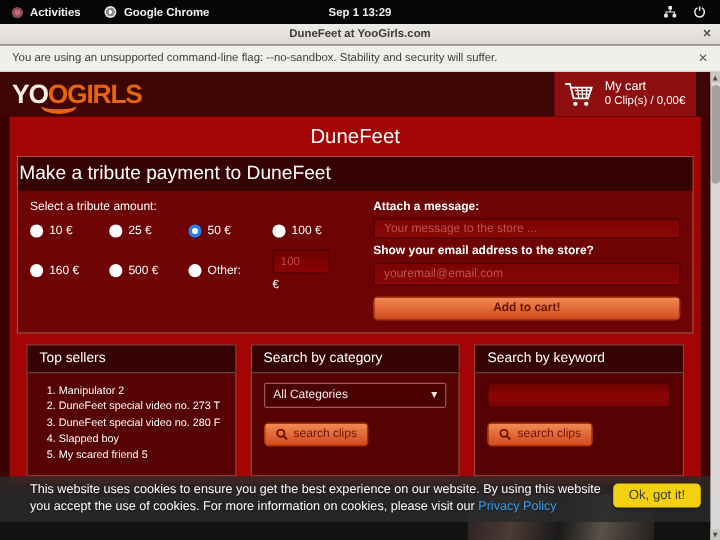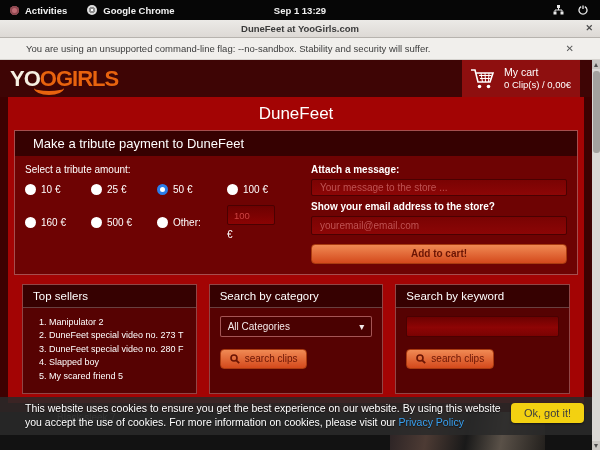--- a/index.html
+++ b/index.html
@@ -20,21 +20,21 @@
   
   .titlebar { position:absolute; top:20px; left:0; width:600px; height:18px;
               background:linear-gradient(#eceae7,#ddd9d5); border-bottom:1px solid #b7b3ae;
               display:flex; align-items:center; justify-content:center;
               font-size:9.5px; font-weight:700; color:#3a3a3a; }
   .titlebar .close-x { position:absolute; right:7px; top:3px; font-size:9px; color:#4c4c4c; cursor:default; }
 
   
   .infobar { position:absolute; top:38px; left:0; width:600px; height:22px; background:#f1efec;
              border-bottom:1px solid #d6d3cf; display:flex; align-items:center;
-             font-size:9.5px; color:#3c3c3c; padding:0 26px; }
+             font-size:9.5px; color:#3c3c3c; padding:0 10px; }
   .infobar .close-x { margin-left:auto; font-size:10px; color:#5a5a5a; }
 
   
   .viewport { position:absolute; top:60px; left:0; width:600px; height:390px; background:#3c0101; }
 
   
   .site-header { height:37px; background:#3e0505; display:flex; align-items:center; position:relative; }
   .logo { position:relative; margin-left:10px; font-size:22px; font-weight:800; letter-spacing:-1px; line-height:1; cursor:pointer; }
   .logo .lw { color:#f6efe2; } .logo .lo { color:#e8630e; }
   .logo .smile { position:absolute; left:24px; top:13px; width:30px; height:14px;
@@ -45,21 +45,21 @@
               display:flex; align-items:center; gap:8px; padding:0 8px; color:#fff; cursor:pointer; }
   .cart-text { font-size:9.5px; line-height:1.3; }
   .cart-text .l1 { font-size:10.5px; }
 
   
   .content { margin:0 16px 0 8px; height:306px; background:#a30404; overflow:hidden; }
   .page-title { text-align:center; color:#fff; font-size:17px; font-weight:400; padding:7px 0 6px; }
 
   .panel-border { border:1px solid rgba(235,170,170,.45); background:#6e0303; }
   .tribute { margin:0 6px; }
-  .panel-head { background:#360101; color:#fff; font-size:13px; padding:5px 18px; }
+  .panel-head { background:#360101; color:#fff; font-size:16px; padding:5px 1px; }
   .tribute-body { display:flex; padding:8px 10px 10px; color:#fff; }
   .trib-left { width:272px; flex:none; }
   .sel-label { font-size:10px; margin-bottom:9px; }
   .radio-grid { display:grid; grid-template-columns:66px 66px 70px auto; row-gap:10px; font-size:10px; }
   .radio-item { display:flex; align-items:center; gap:5px; cursor:pointer; white-space:nowrap; }
   .radio { width:11px; height:11px; border-radius:50%; background:#fff; flex:none; }
   .radio.checked { background:#fff; border:3.5px solid #2b7de9; }
   .other-cell { display:flex; flex-direction:column; gap:4px; }
   .other-input { width:48px; height:20px; border:1px solid #4a0101; border-radius:2px;
                  background:linear-gradient(#6d0101,#8a0303); color:#cc4444; font-size:9.5px;

